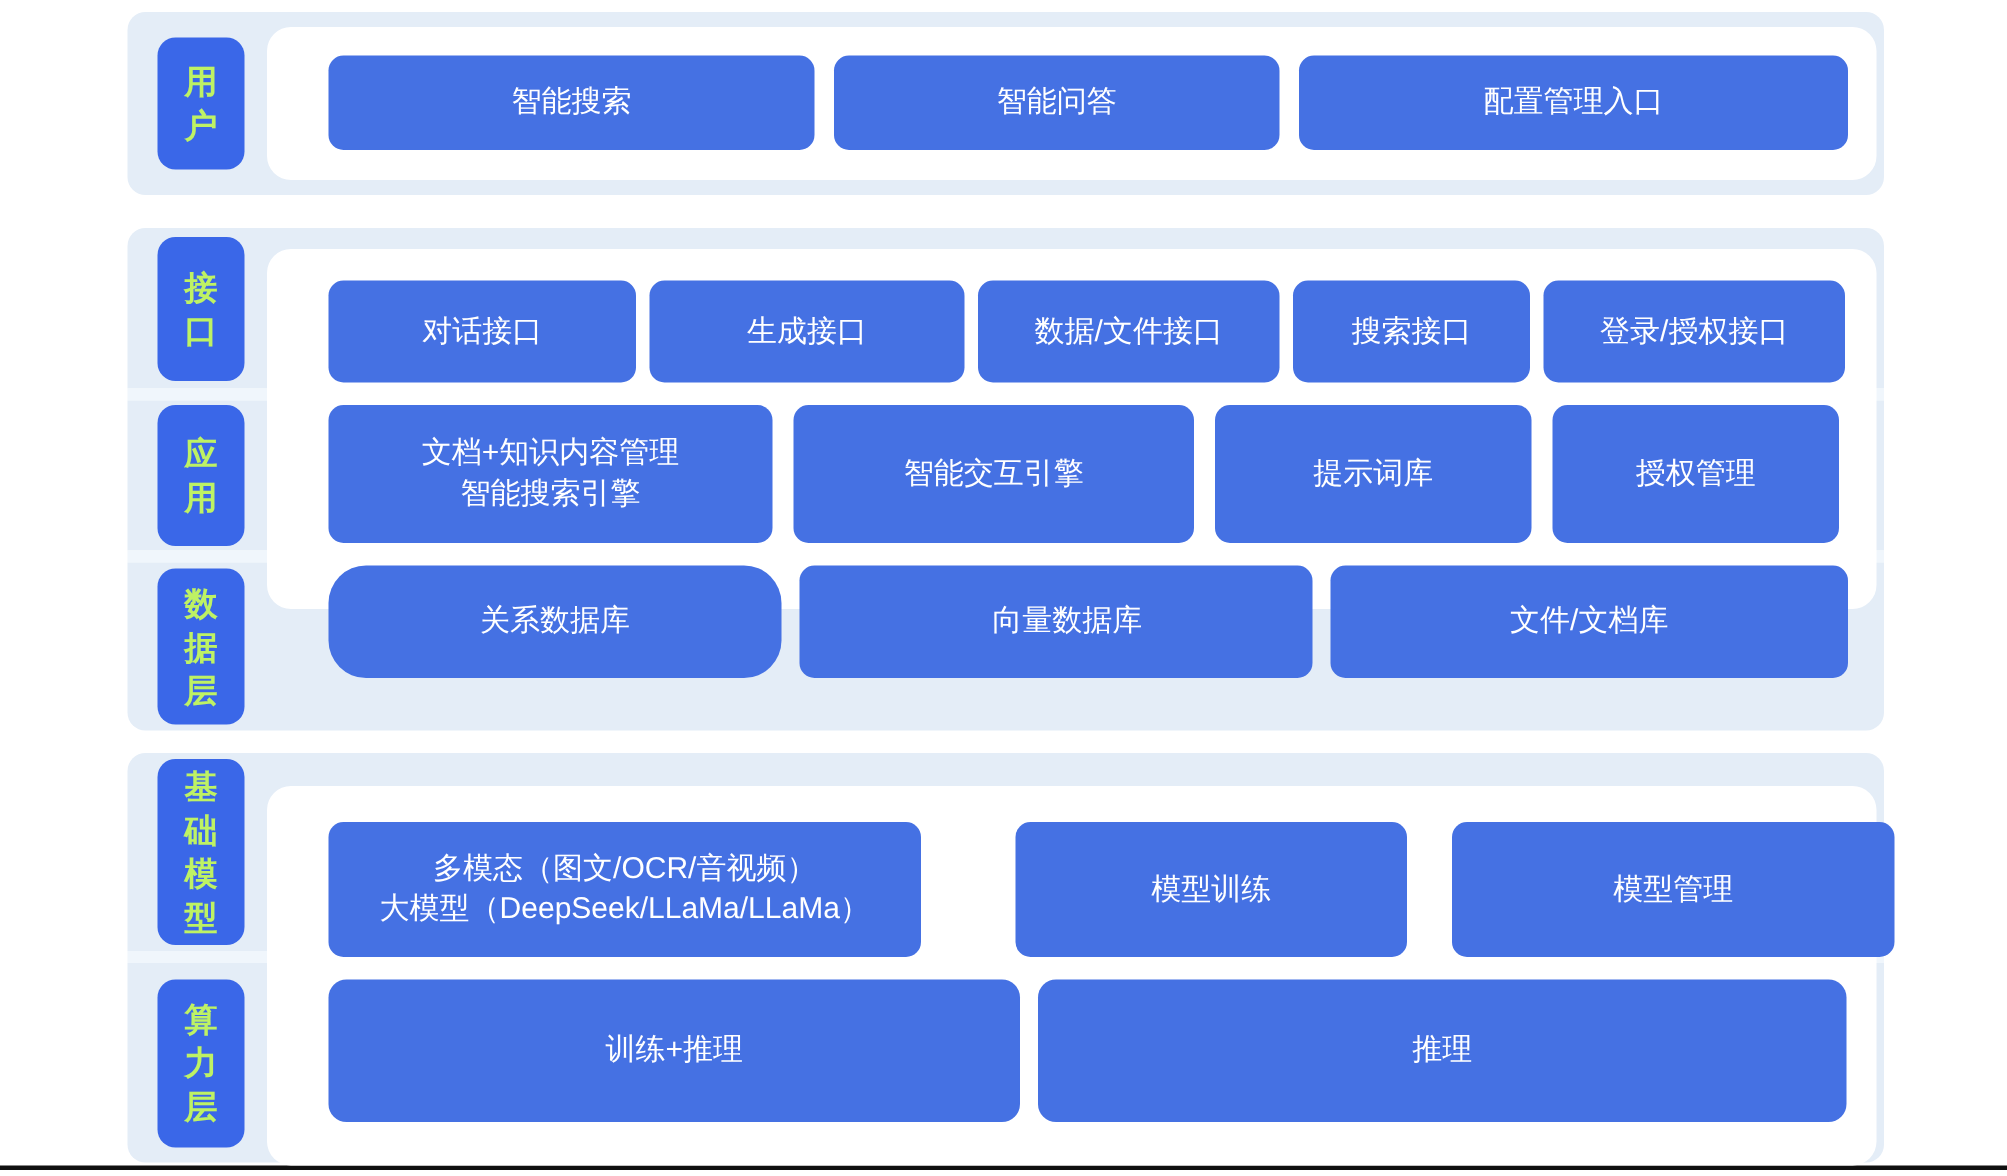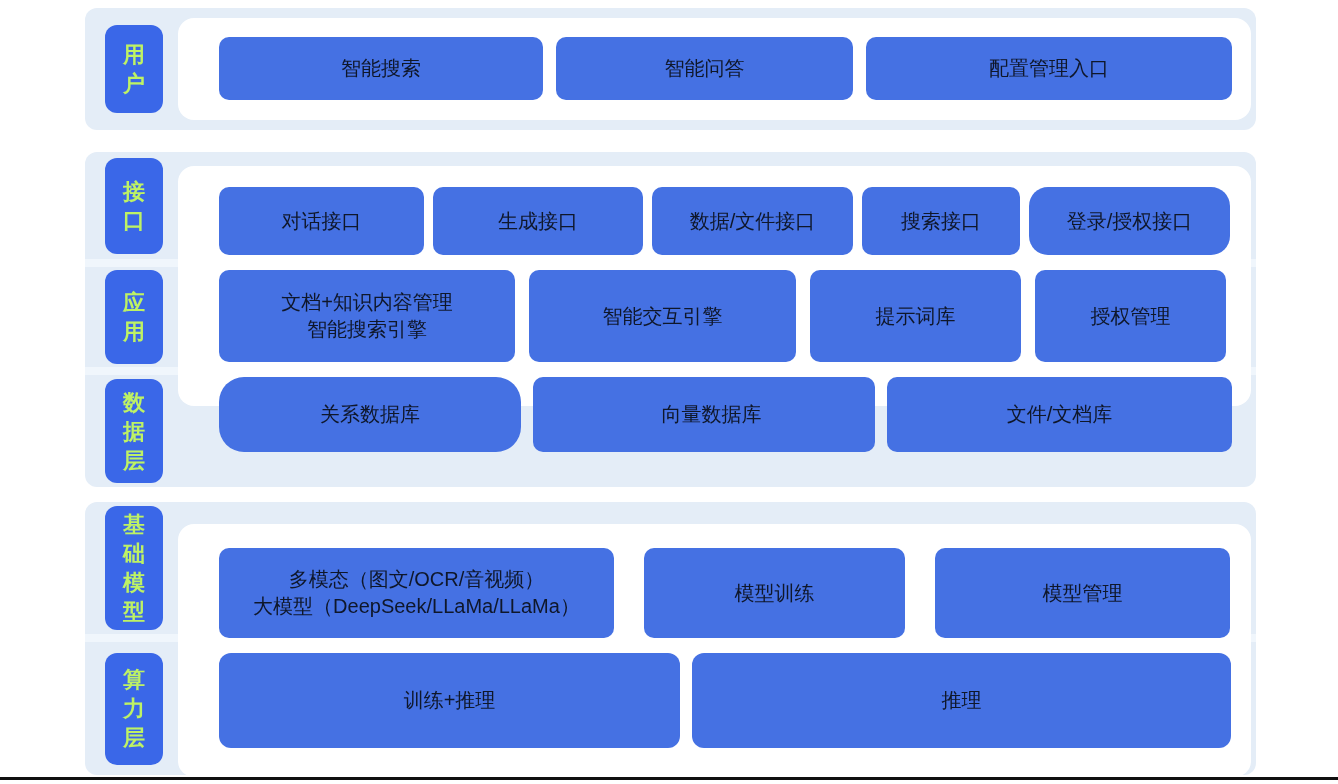--- a/index.html
+++ b/index.html
@@ -19,21 +19,21 @@
     border-radius:12px; display:flex; align-items:center; justify-content:center;
     font-size:22px; font-weight:700; position:relative; z-index:3;
   }
   .layer-label span { display:block; width:24px; word-break:break-all; text-align:center; line-height:29px; }
   .white-panel {
     position:absolute; left:93px; width:1073px; background:#ffffff;
     border-radius:16px; z-index:2; padding:0 19px 0 41px;
   }
   .row { display:flex; }
   .blk {
-    background:#4571e3; color:#0f172a; border-radius:10px;
+    background:#4571e3; color:#ffffff; border-radius:10px;
     display:flex; flex-direction:column; align-items:center; justify-content:center;
     font-size:20px; text-align:center; line-height:1.35; flex-shrink:0;
   }
   .bottom-rule { position:absolute; left:0; top:777px; width:1338px; height:3px; background:#101010; }
 </style>
 </head>
 <body>
 
 <div id="stage">
 
@@ -84,21 +84,21 @@
         </div>
         <div class="blk" style="flex-basis:210px;">
           <span>生成接口</span>
         </div>
         <div class="blk" style="flex-basis:201px;">
           <span>数据/文件接口</span>
         </div>
         <div class="blk" style="flex-basis:158px;">
           <span>搜索接口</span>
         </div>
-        <div class="blk" style="flex-basis:201px;border-radius:19px;">
+        <div class="blk" style="flex-basis:201px;">
           <span>登录/授权接口</span>
         </div>
       </div>
       <div class="row" style="margin-top:15px; height:92px; gap:14px;">
         <div class="blk" style="flex-basis:296px;">
           <span>文档+知识内容管理</span>
           <span>智能搜索引擎</span>
         </div>
         <div class="blk" style="flex-basis:267px;">
           <span>智能交互引擎</span>
@@ -136,21 +136,21 @@
         <span>算力层</span>
       </div>
     </div>
 
     <div class="white-panel" style="top:22px; height:253px;">
       <div class="row" style="margin-top:24px; height:90px; gap:30px;">
         <div class="blk" style="flex-basis:395px;">
           <span>多模态（图文/OCR/音视频）</span>
           <span>大模型（DeepSeek/LLaMa/LLaMa）</span>
         </div>
-        <div class="blk" style="flex-basis:261px;">
+        <div class="blk" style="flex-basis:261px;margin-left:33px;">
           <span>模型训练</span>
         </div>
         <div class="blk" style="flex-basis:295px;">
           <span>模型管理</span>
         </div>
       </div>
       <div class="row" style="margin-top:15px; height:95px; gap:12px;">
         <div class="blk" style="flex-basis:461px; border-radius:12px;">
           <span>训练+推理</span>
         </div>

